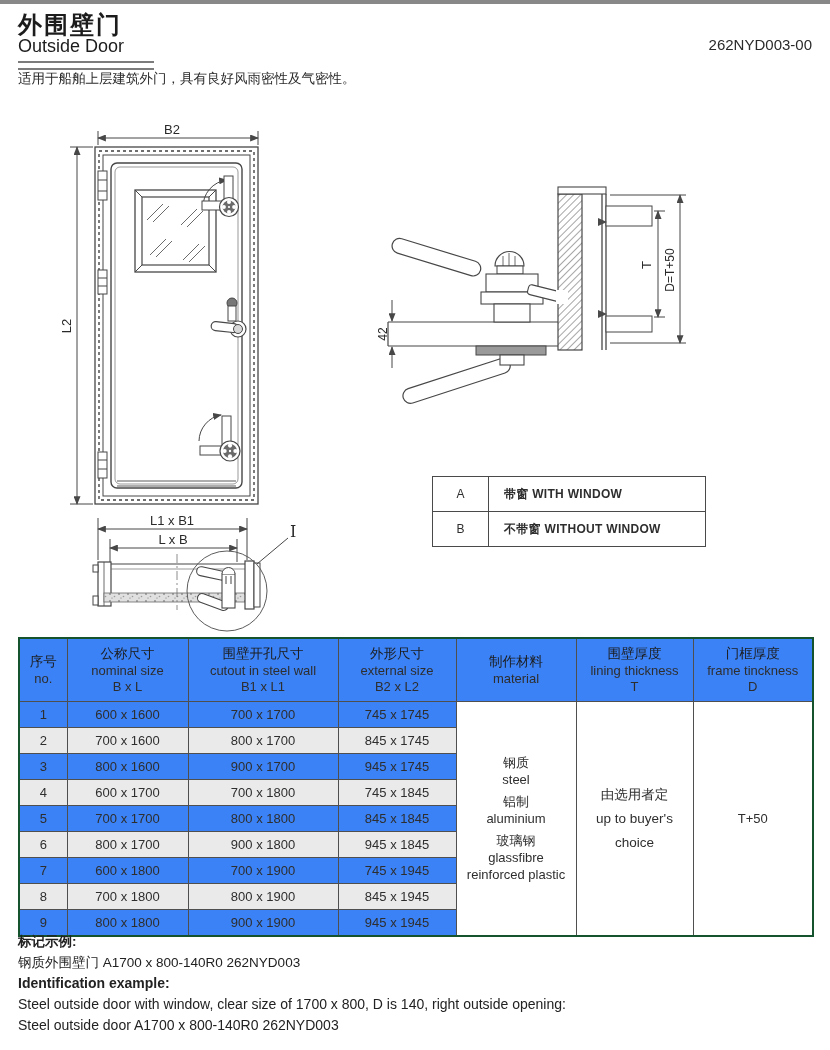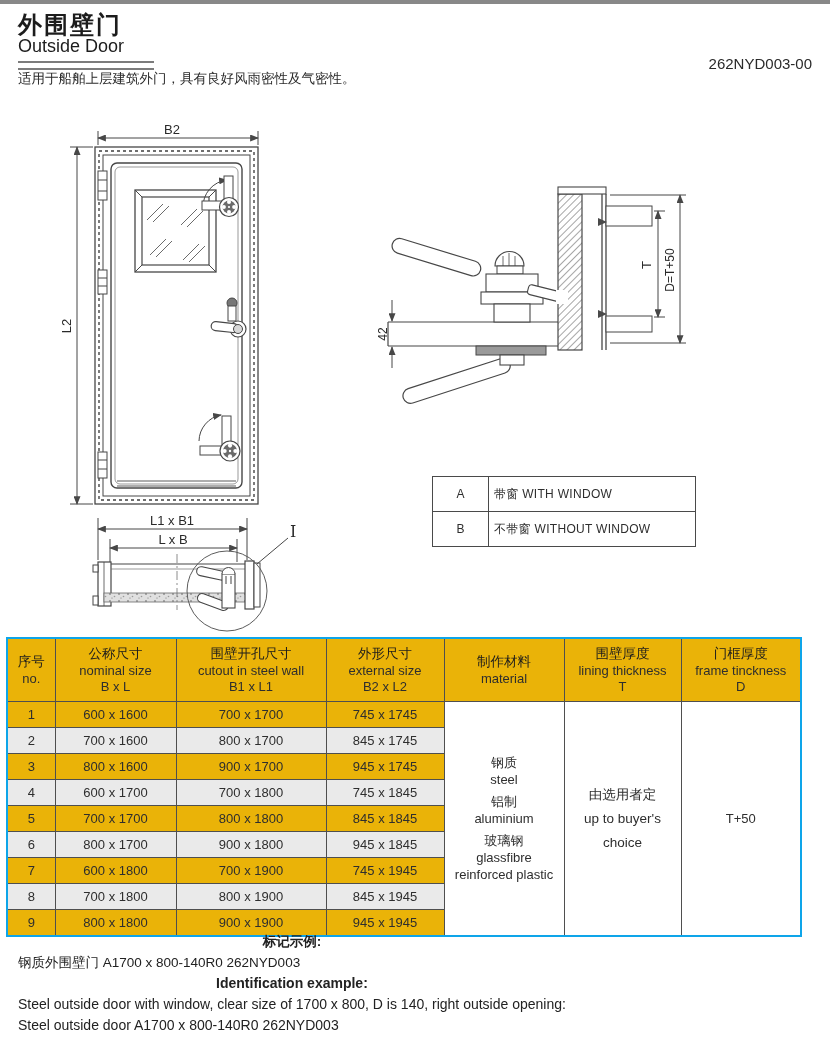--- a/index.html
+++ b/index.html
@@ -5,48 +5,48 @@
   html,body { margin:0; padding:0; background:#888; }
   .page {
     position:relative; width:830px; height:1050px; margin:4px auto;
     background:#ffffff; font-family:"Liberation Sans", sans-serif;
     color:#1c1c1c; overflow:hidden;
   }
   .title-zh { position:absolute; left:18px; top:5px; font-size:24px; font-weight:bold; letter-spacing:2px; }
   .title-en { position:absolute; left:18px; top:32px; font-size:18px; font-weight:normal; }
   .title-rule { position:absolute; left:18px; top:57px; width:136px; height:5px;
     border-top:2px solid #7c7c7c; border-bottom:2px solid #7c7c7c; }
-  .doc-number { position:absolute; right:18px; top:51px; font-size:15px; color:#2a2a2a; }
+  .doc-number { position:absolute; right:18px; top:32px; font-size:15px; color:#2a2a2a; }
   .desc-zh { position:absolute; left:18px; top:66px; font-size:13.5px; color:#2a2a2a; }
   .desc-en { position:absolute; left:18px; top:87px; font-size:14px; color:#3a3a3a; }
 
   .drawing-svg { position:absolute; left:0; top:112px; }
   .drawing-svg text { font-family:"Liberation Sans", sans-serif; fill:#2a2a2a; stroke:none; }
   .drawing-svg .serif { font-family:"DejaVu Serif", serif; }
 
   .options-table { position:absolute; left:432px; top:472px; border-collapse:collapse; background:#fff; }
   .options-table td { border:1px solid #4a4a4a; font-size:12px; color:#2e2e2e; height:32px; }
   .options-table .code { width:53px; text-align:center; }
-  .options-table .label { width:200px; padding-left:5px; letter-spacing:0.3px; }
-
-  .spec-table { position:absolute; left:6px; top:633px; width:794px;
-    border-collapse:collapse; table-layout:fixed; background:#eab308;
-    border:2px solid #0ea5e9; }
+  .options-table .label { width:200px; padding-left:15px; letter-spacing:0.3px;font-weight:bold; }
+
+  .spec-table { position:absolute; left:18px; top:633px; width:794px;
+    border-collapse:collapse; table-layout:fixed; background:#3b82f6;
+    border:2px solid #14532d; }
   .spec-table th, .spec-table td { border:1px solid #4f4f4f; text-align:center; vertical-align:middle; padding:0; }
   .spec-table th { font-weight:normal; height:62px; }
   .spec-table th .zh { font-size:13.5px; line-height:18px; }
   .spec-table th .en { font-size:13px; line-height:16px; color:#2e2e2e; }
   .spec-table td { font-size:13px; height:25px; color:#2e2e2e; }
   .spec-table tr.shade td { background:#eaeaea; }
   .spec-table td.merge { background:#fff !important; vertical-align:middle; }
   .merge .mgroup { margin:5px 0; line-height:17px; font-size:13px; }
   .merge .lline { line-height:24px; font-size:13.5px; }
 
   .example { position:absolute; left:18px; top:927px; font-size:13.5px; line-height:21px; color:#222; }
-  .example .bold { font-weight:bold;text-align:center; }
+  .example .bold { font-weight:bold; }
   .example .en { font-size:14px; }
 </style>
 </head>
 <body>
 
 <div class="page">
 
   <div class="title-zh">外围壁门</div>
   <div class="title-en">Outside Door</div>
   <div class="title-rule"></div>

